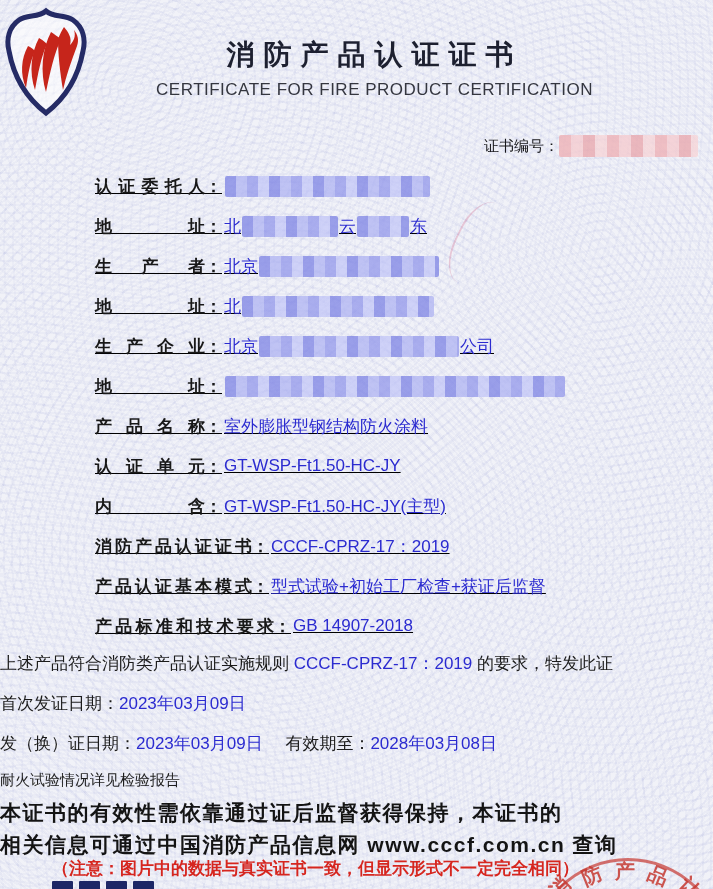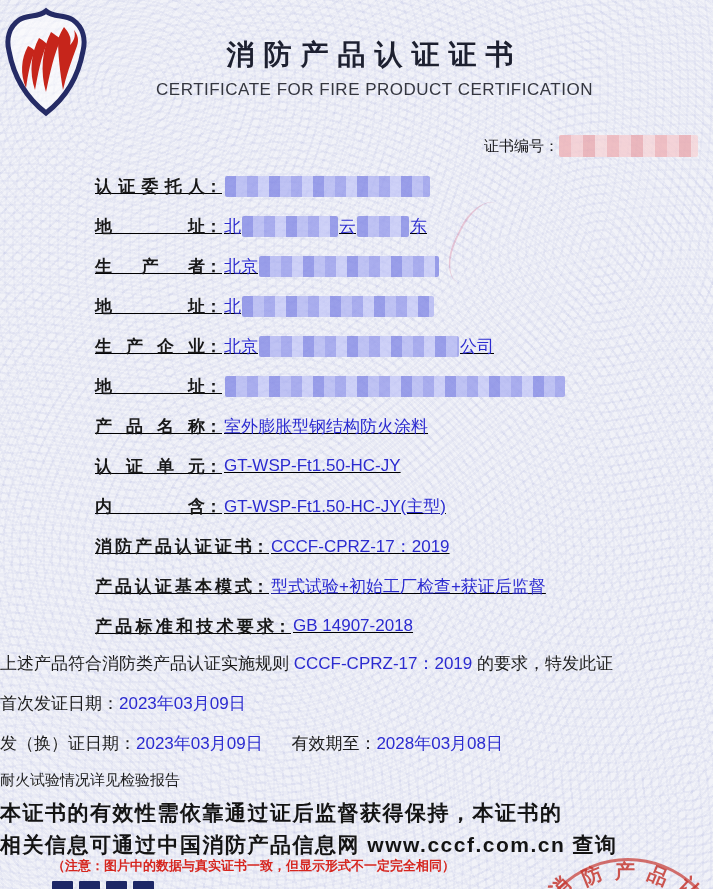--- a/index.html
+++ b/index.html
@@ -50,21 +50,21 @@
       repeating-linear-gradient(0deg, rgba(255,255,255,0) 0 7px, rgba(255,255,255,.3) 7px 14px);
   }
   .centerline{position:absolute; left:0; width:100%; white-space:nowrap;}
   .statement{top:652px; font-size:17px; color:#1b1b1b;}
   .statement .blue{color:#2b2bd0;}
   .dateline{font-size:17px; color:#1b1b1b;}
   .dateline .blue{color:#2b2bd0;}
   .firetest{top:771px; font-size:15px; color:#1e1e1e;font-family:Liberation Serif, serif;}
   .bigline{font-size:21px; font-weight:600; color:#141414; letter-spacing:1.5px;}
   .rednote{
-    position:absolute; top:857px; left:52px; font-size:13px; font-weight:700; color:#d6261f; white-space:nowrap;
+    position:absolute; top:857px; left:52px; font-size:17px; font-weight:700; color:#d6261f; white-space:nowrap;
   }
   .logo{position:absolute; left:-6px; top:6px;}
   .stamp-ring{
     position:absolute; left:530px; top:858px; width:190px; height:190px;
     border:3px solid rgba(198,56,48,.7); border-radius:50%;
   }
   .stamp-char{
     position:absolute; font-size:20px; font-weight:700; color:rgba(198,56,48,.85);
     transform-origin:center;
   }
@@ -184,21 +184,21 @@
   <div class="centerline statement">
     <span>上述产品符合消防类产品认证实施规则 </span><span class="blue">CCCF-CPRZ-17：2019</span><span> 的要求，特发此证</span>
   </div>
 
   <div class="centerline dateline" style="top:692px">
     <span>首次发证日期：</span><span class="blue">2023年03月09日</span>
   </div>
 
   <div class="centerline dateline" style="top:732px">
     <span>发（换）证日期：</span><span class="blue">2023年03月09日</span>
-    <span style="margin-left:24px">有效期至：</span><span class="blue">2028年03月08日</span>
+    <span style="margin-left:18px">有效期至：</span><span class="blue">2028年03月08日</span>
   </div>
 
   <div class="centerline firetest">耐火试验情况详见检验报告</div>
 
   <div class="centerline bigline" style="top:799px">本证书的有效性需依靠通过证后监督获得保持，本证书的</div>
   <div class="centerline bigline" style="top:831px">相关信息可通过中国消防产品信息网 www.cccf.com.cn 查询</div>
 
   <div class="rednote">（注意：图片中的数据与真实证书一致，但显示形式不一定完全相同）</div>
 
   <div class="clipped-marks">

